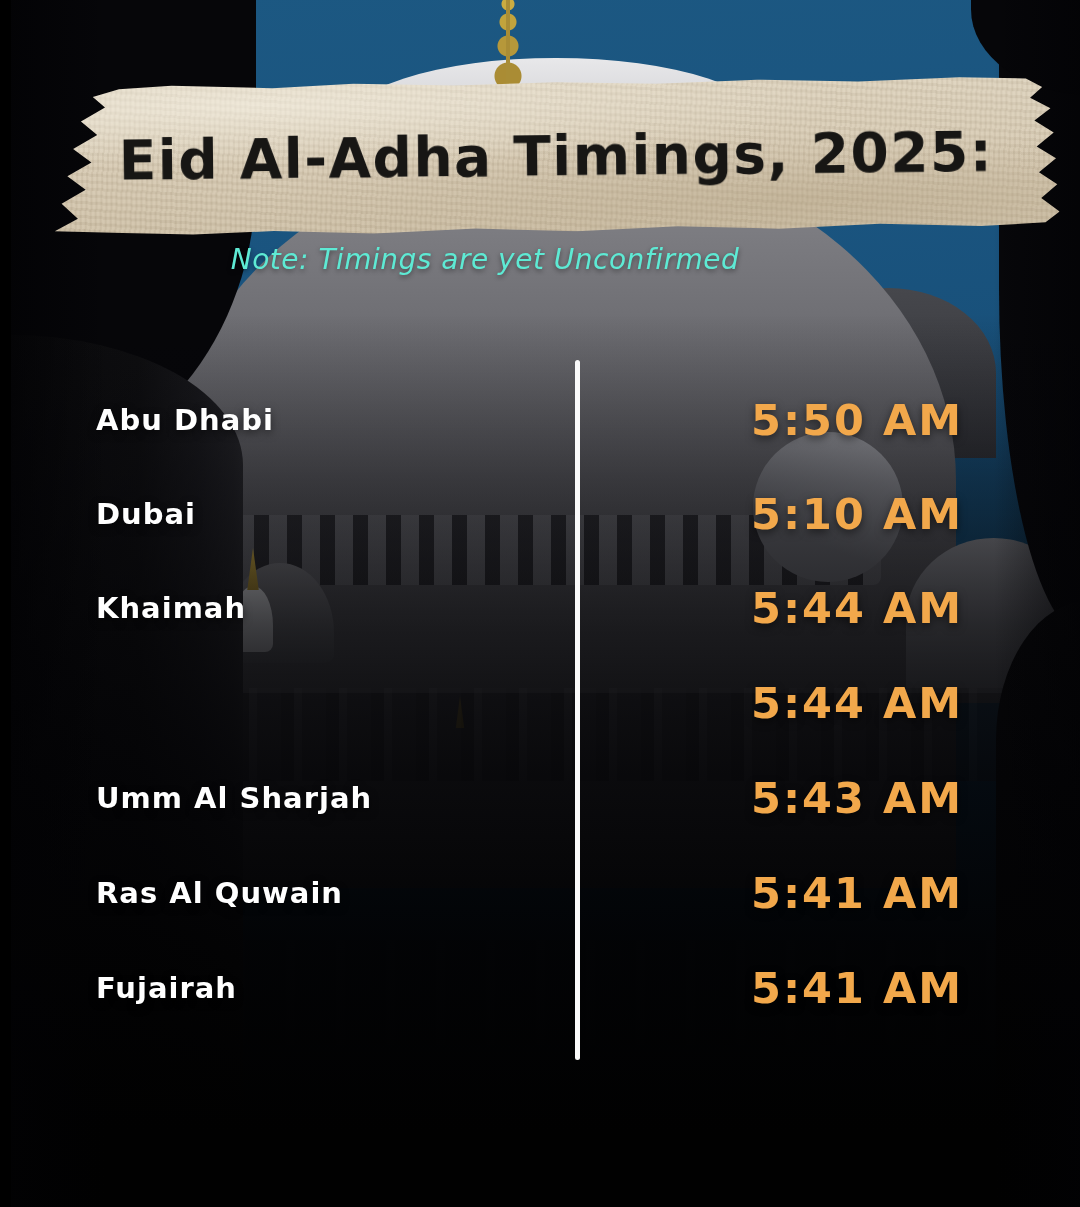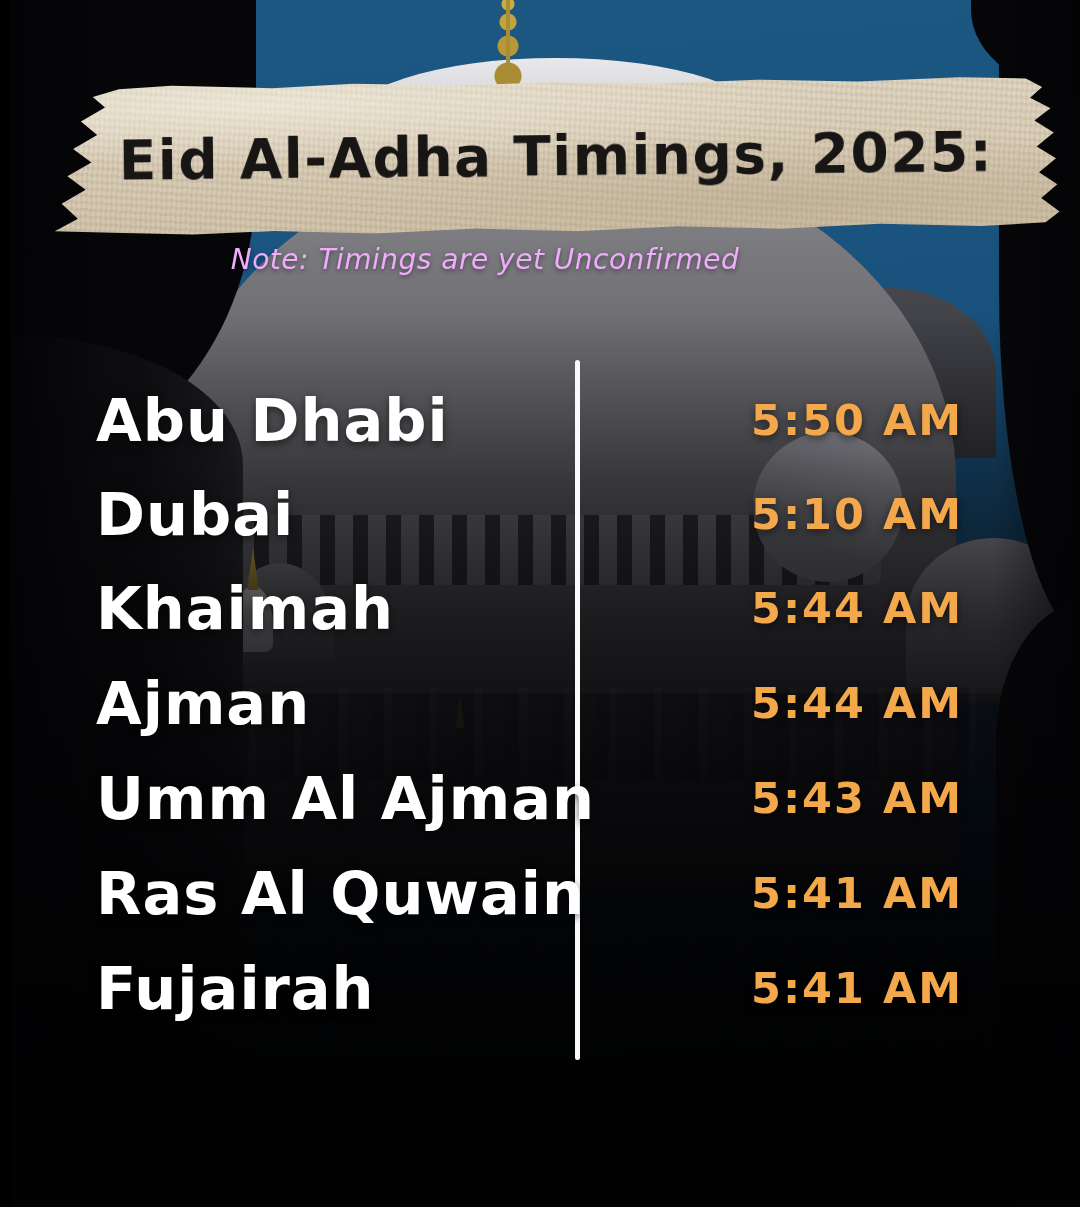--- a/index.html
+++ b/index.html
@@ -96,32 +96,32 @@
       repeating-linear-gradient(93deg,rgba(120,104,78,.08) 0 2px,rgba(236,228,210,.09) 2px 5px),
       repeating-linear-gradient(4deg,rgba(110,96,72,.07) 0 3px,rgba(244,238,224,.08) 3px 7px),
       linear-gradient(180deg,#ddd2bd,#d5c8b1 55%,#cdbfa6);
     clip-path:polygon(6.8% 3%,12% 1.2%,22% 3.4%,30% 1%,40% 3%,50% 1.4%,60% 3.2%,70% 1.2%,80% 3%,90% 1%,96.6% 2.2%,
       98.2% 8%,97% 15%,99% 22%,97.4% 30%,99.3% 38%,97.6% 47%,99.5% 55%,97.8% 64%,99.6% 72%,98% 81%,99.8% 90%,98.4% 97%,
       92% 99%,82% 96.8%,72% 99.4%,62% 97%,52% 99.6%,42% 97.2%,32% 99.8%,22% 97.4%,14% 99.2%,7% 97.6%,
       0.3% 96%,2.6% 88%,1% 78%,3.4% 69%,1.6% 60%,4% 51%,2.2% 42%,4.6% 33%,3% 24%,5.4% 15%,4.2% 8%);}
   .title{margin:0;font-size:55px;font-weight:700;color:#171614;letter-spacing:1.5px;white-space:nowrap;}
 
   .note{left:0;top:243px;width:948px;z-index:6;text-align:center;
-    font-size:28px;font-style:italic;font-weight:500;color:#f0abfc;letter-spacing:.5px;
+    font-size:28px;font-style:italic;font-weight:500;color:#5eead4;letter-spacing:.5px;
     text-shadow:0 2px 5px rgba(0,0,0,.45);}
 
   .divider{left:564px;top:360px;width:5px;height:700px;z-index:7;background:#fafafa;border-radius:3px;}
 
   .rows{inset:0;z-index:7;}
   .row{position:absolute;left:0;width:1080px;height:80px;}
   .row:nth-child(1){top:380px}.row:nth-child(2){top:474px}.row:nth-child(3){top:568px}
   .row:nth-child(4){top:663px}.row:nth-child(5){top:758px}.row:nth-child(6){top:853px}
   .row:nth-child(7){top:948px}
   .city{position:absolute;left:85px;top:0;height:80px;display:flex;align-items:center;
-    font-size:59px;font-weight:700;color:#ffffff;letter-spacing:1px;white-space:nowrap;
+    font-size:29px;font-weight:700;color:#ffffff;letter-spacing:1px;white-space:nowrap;
     text-shadow:0 3px 8px rgba(0,0,0,.55);}
   .time{position:absolute;left:612px;top:0;width:468px;height:80px;display:flex;align-items:center;justify-content:center;
     font-size:43px;font-weight:700;color:#F2A84B;letter-spacing:2px;white-space:nowrap;
     text-shadow:0 3px 8px rgba(0,0,0,.55);text-align:right;}
 </style>
 </head>
 <body>
 
 <div class="canvas">
 
@@ -166,25 +166,24 @@
     </div>
     <div class="row">
       <div class="city">Dubai</div>
       <div class="time">5:10 AM</div>
     </div>
     <div class="row">
       <div class="city">Khaimah</div>
       <div class="time">5:44 AM</div>
     </div>
     <div class="row">
-      <div class="city">Ajman</div>
       <div class="time">5:44 AM</div>
     </div>
     <div class="row">
-      <div class="city">Umm Al Ajman</div>
+      <div class="city">Umm Al Sharjah</div>
       <div class="time">5:43 AM</div>
     </div>
     <div class="row">
       <div class="city">Ras Al Quwain</div>
       <div class="time">5:41 AM</div>
     </div>
     <div class="row">
       <div class="city">Fujairah</div>
       <div class="time">5:41 AM</div>
     </div>

